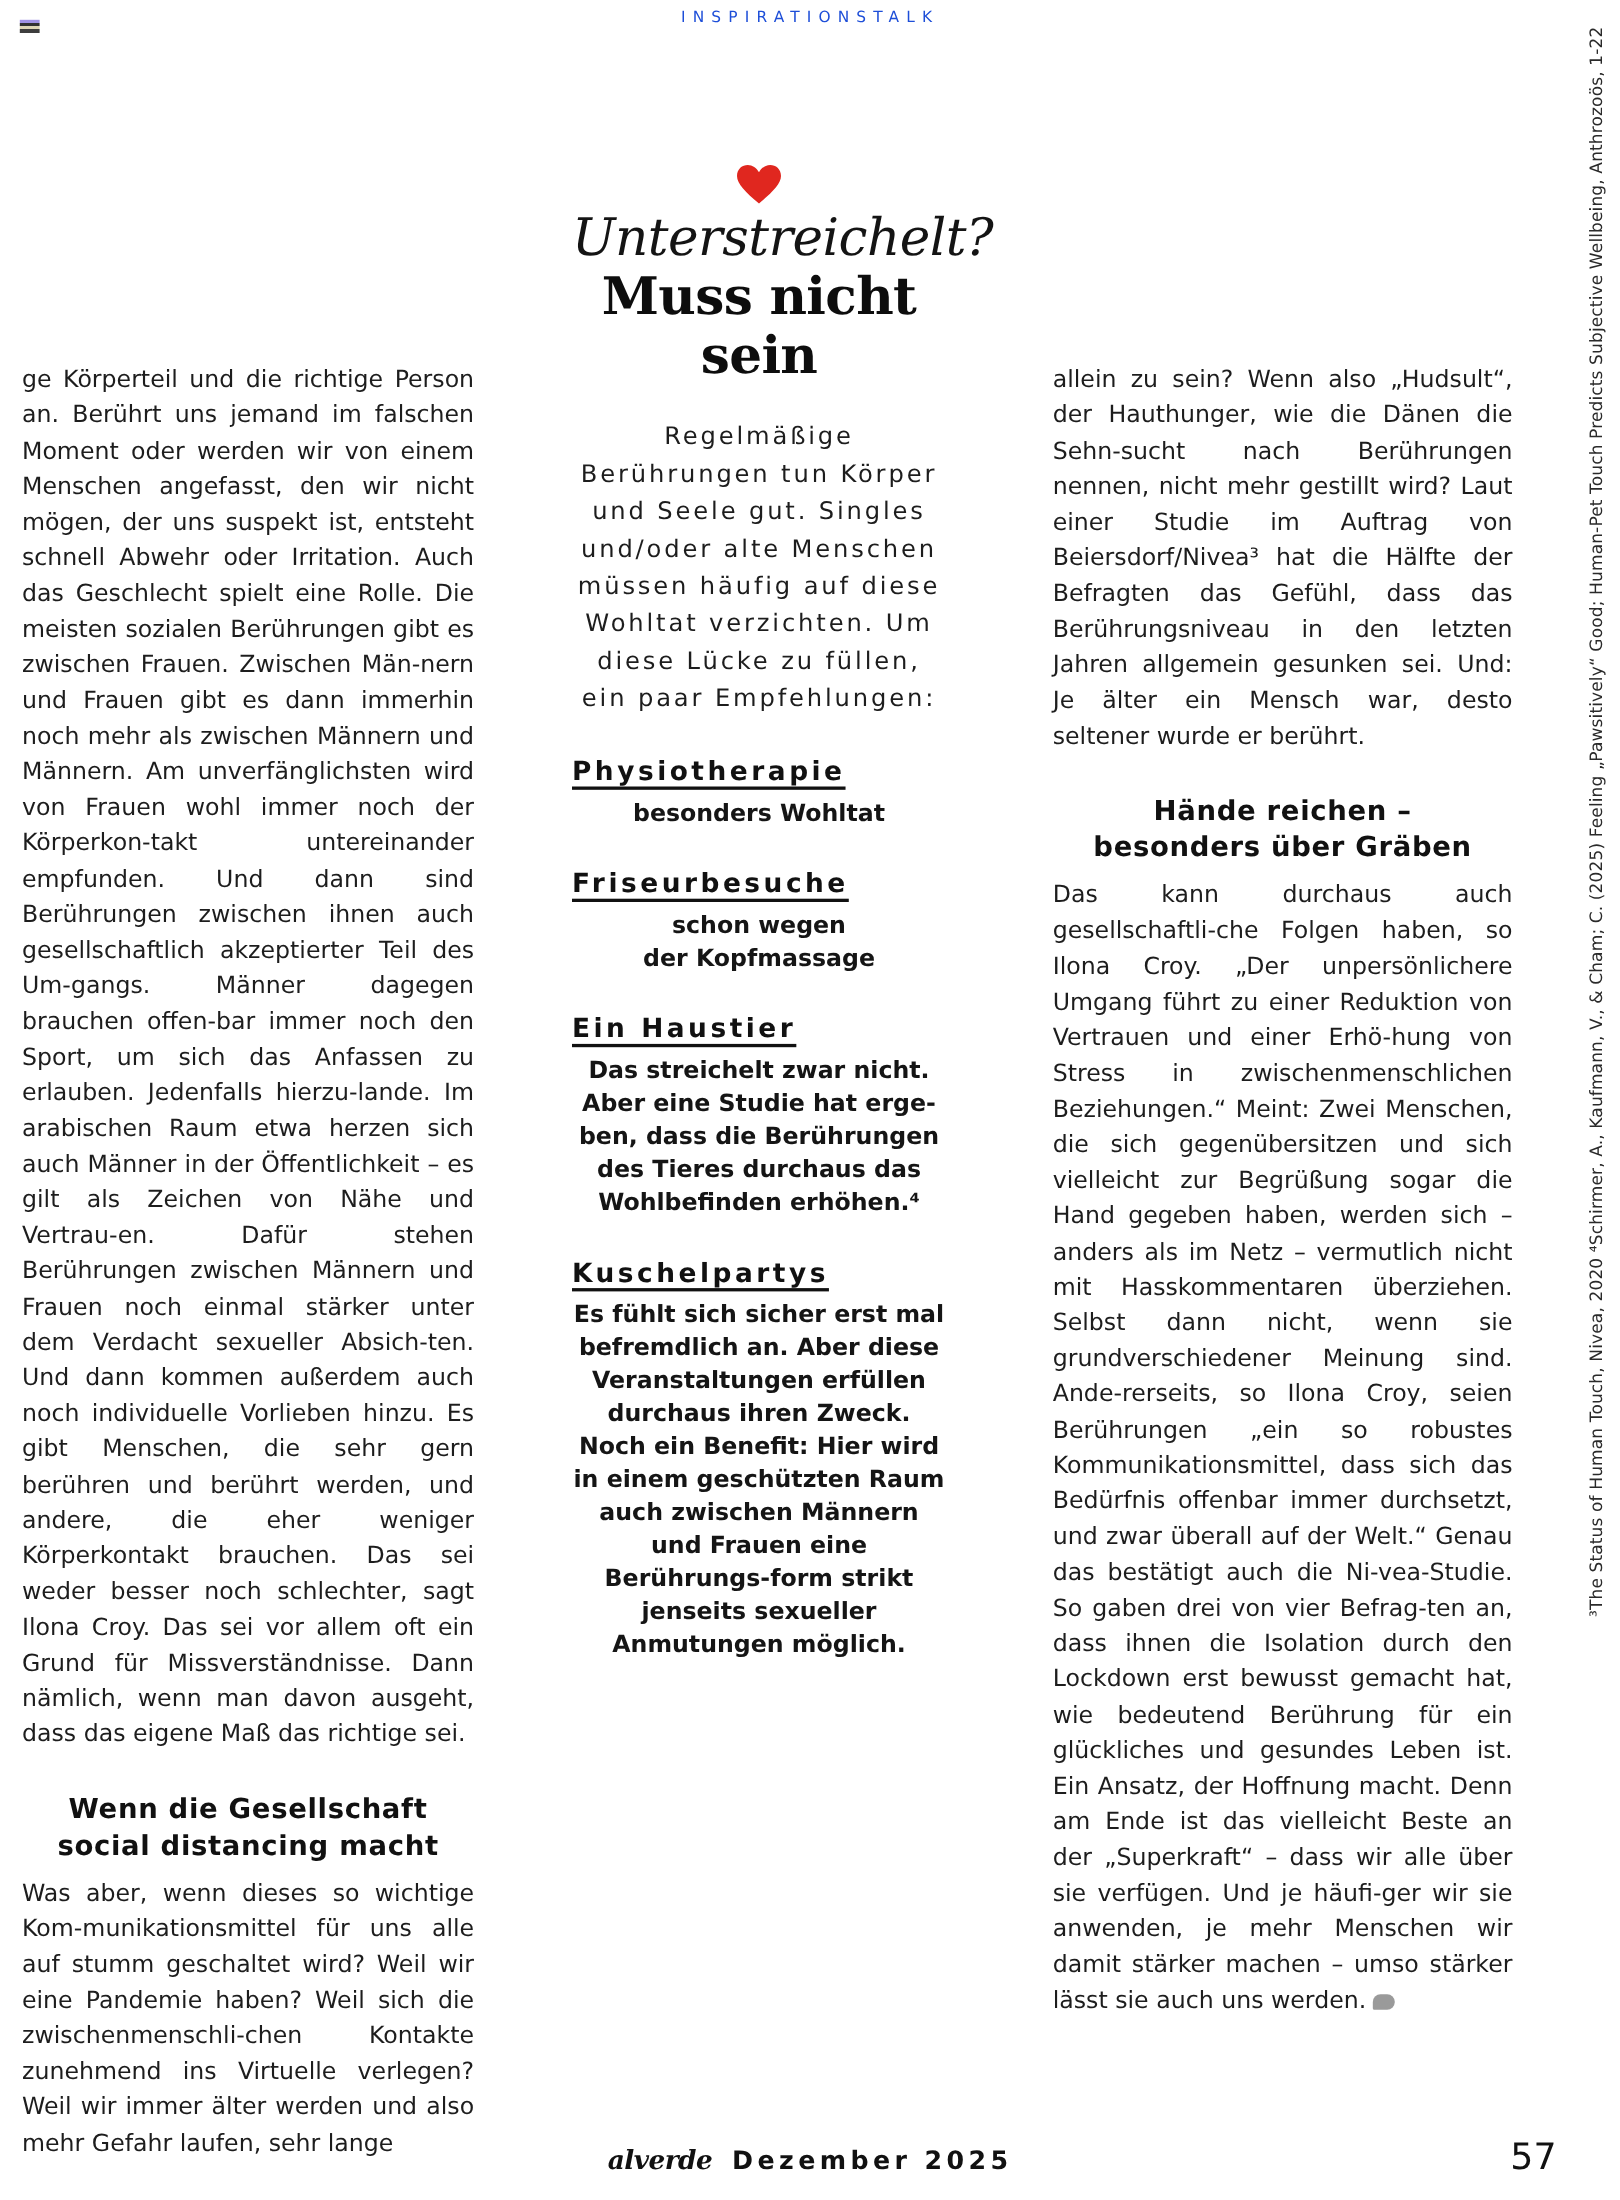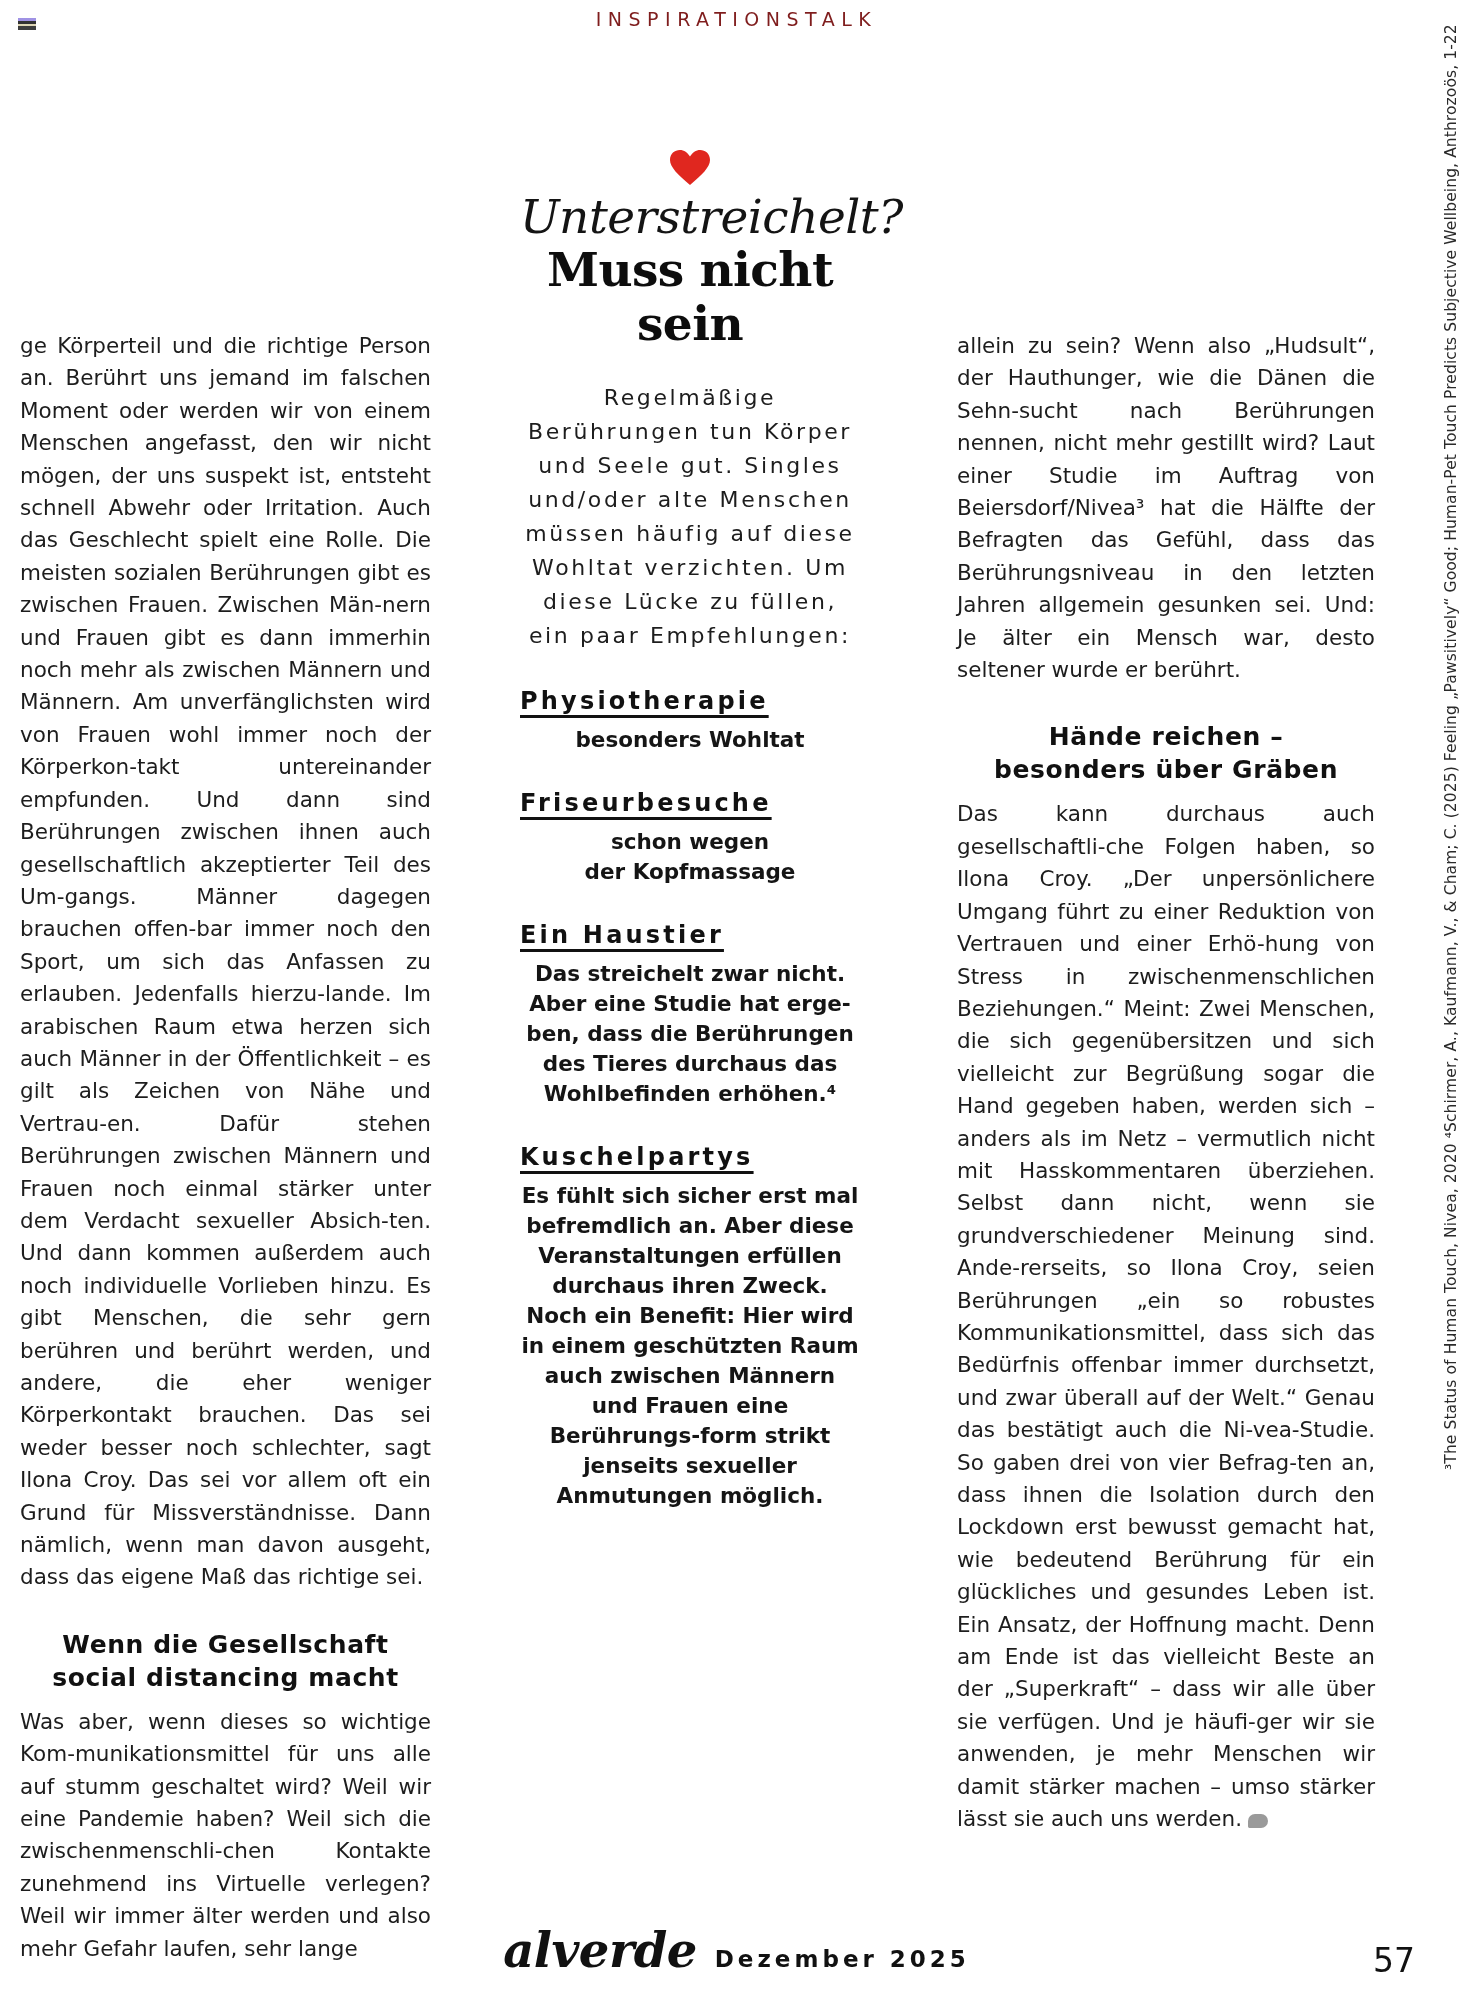--- a/index.html
+++ b/index.html
@@ -17,23 +17,23 @@
   }
 
   
   .running-head {
     position: absolute;
     top: 8px;
     left: 0;
     width: 1473px;
     text-align: center;
     font-family: "DejaVu Sans", sans-serif;
-    font-size: 19px;
+    font-size: 14px;
     letter-spacing: 6.5px;
-    color: #7f1d1d;
+    color: #1d4ed8;
     font-weight: 400;
   }
   .corner-mark {
     position: absolute;
     top: 18px;
     left: 18px;
     width: 18px;
     height: 12px;
     background: linear-gradient(180deg,
         #8f7fe0 0%, #8f7fe0 22%,
@@ -171,21 +171,21 @@
   .footer-center {
     position: absolute;
     left: 0; right: 0;
     text-align: center;
     bottom: 0;
   }
   .brand {
     font-family: "DejaVu Serif", serif;
     font-style: italic;
     font-weight: 700;
-    font-size: 48px;
+    font-size: 24px;
     letter-spacing: -0.5px;
     color: #111;
     vertical-align: baseline;
   }
   .issue {
     font-family: "DejaVu Sans", sans-serif;
     font-weight: 700;
     font-size: 23px;
     letter-spacing: 4px;
     color: #111;

